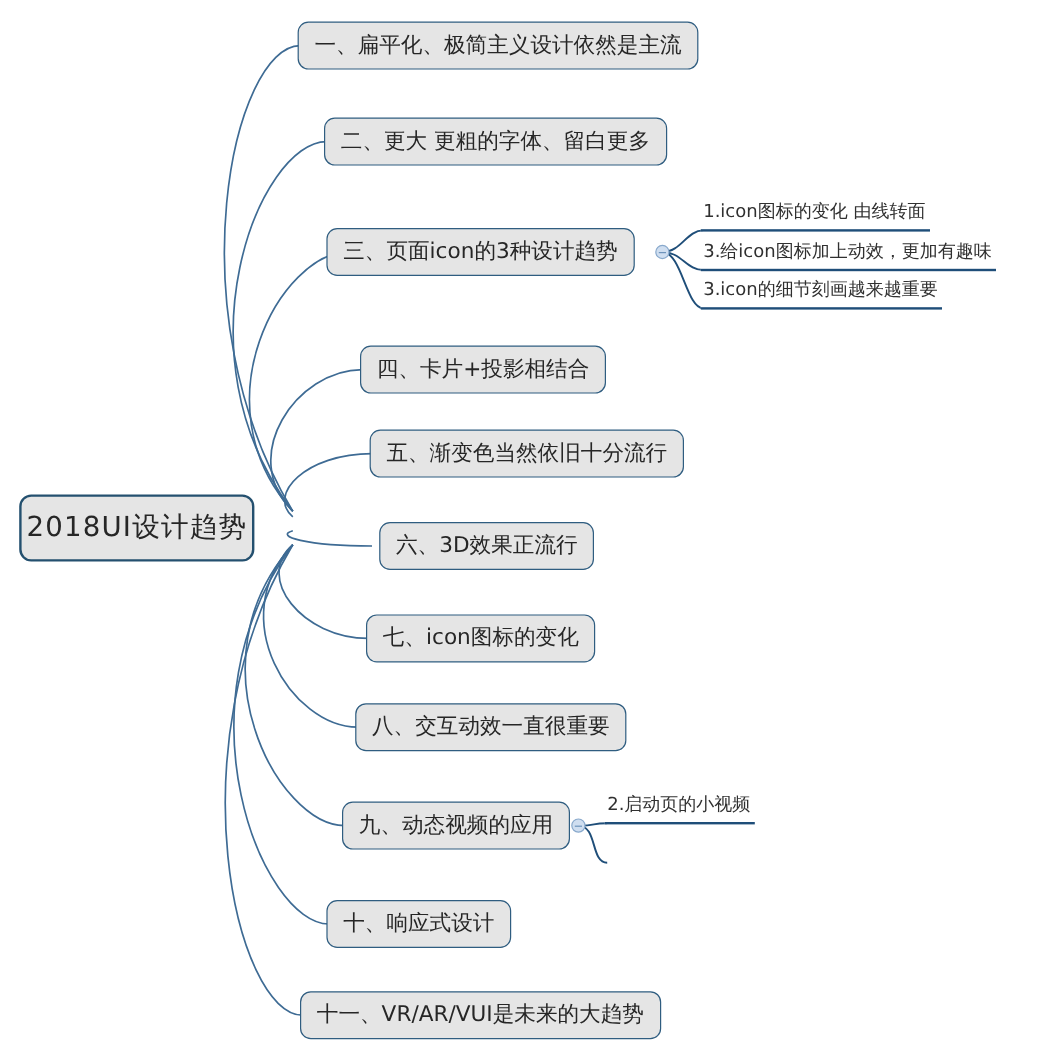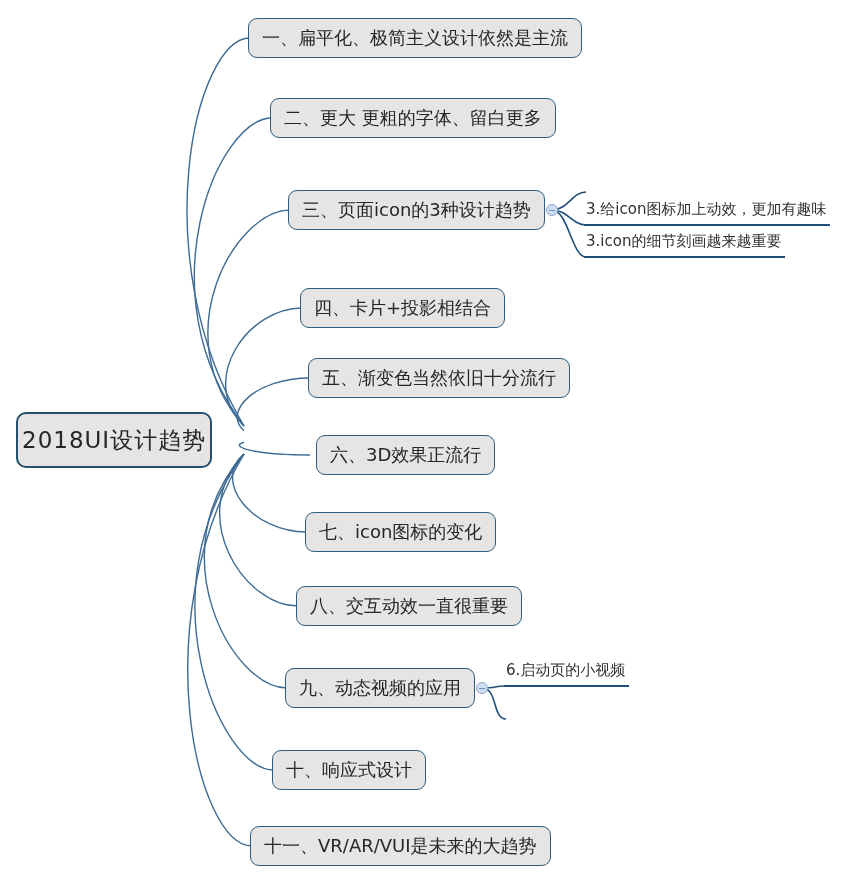--- a/index.html
+++ b/index.html
@@ -53,31 +53,32 @@
       <path d="M 552 210 C 568 210, 572 225, 586 225" class="twig"></path>
       <path d="M 552 210 C 568 210, 572 257, 586 257" class="twig"></path>
       <path d="M 482 688 C 498 688, 492 686, 506 686" class="twig"></path>
       <path d="M 482 688 C 498 688, 492 719, 506 719" class="twig"></path>
     </svg>
 
   <div class="topic central" style="left:16px;top:412px;">2018UI设计趋势</div>
 
   <div id="b1" class="topic branch" style="left:248px;top:18px;">一、扁平化、极简主义设计依然是主流</div>
   <div id="b2" class="topic branch" style="left:270px;top:98px;">二、更大 更粗的字体、留白更多</div>
-  <div id="b3" class="topic branch" style="left:288px;top:190px;">三、页面icon的3种设计趋势</div>
+  <div id="b3" class="topic branch" style="left:272px;top:190px;">三、页面icon的3种设计趋势</div>
   <div id="b4" class="topic branch" style="left:300px;top:288px;">四、卡片+投影相结合</div>
   <div id="b5" class="topic branch" style="left:308px;top:358px;">五、渐变色当然依旧十分流行</div>
   <div id="b6" class="topic branch" style="left:316px;top:435px;">六、3D效果正流行</div>
   <div id="b7" class="topic branch" style="left:305px;top:512px;">七、icon图标的变化</div>
   <div id="b8" class="topic branch" style="left:296px;top:586px;">八、交互动效一直很重要</div>
   <div id="b9" class="topic branch" style="left:285px;top:668px;">九、动态视频的应用</div>
   <div id="b10" class="topic branch" style="left:272px;top:750px;">十、响应式设计</div>
   <div id="b11" class="topic branch" style="left:250px;top:826px;">十一、VR/AR/VUI是未来的大趋势</div>
 
+  <div class="child-topic" style="left:584px;top:166px;">1.icon图标的变化 由线转面</div>
   <div class="child-topic" style="left:584px;top:199px;">3.给icon图标加上动效，更加有趣味</div>
   <div class="child-topic" style="left:584px;top:231px;">3.icon的细节刻画越来越重要</div>
 
-  <div class="child-topic" style="left:504px;top:660px;">6.启动页的小视频</div>
+  <div class="child-topic" style="left:504px;top:660px;">2.启动页的小视频</div>
 
   <div class="collapse" style="left: 546px; top: 204px;"></div>
   <div class="collapse" style="left: 476px; top: 682px;"></div>
 
 </div>
 
 </body></html>

